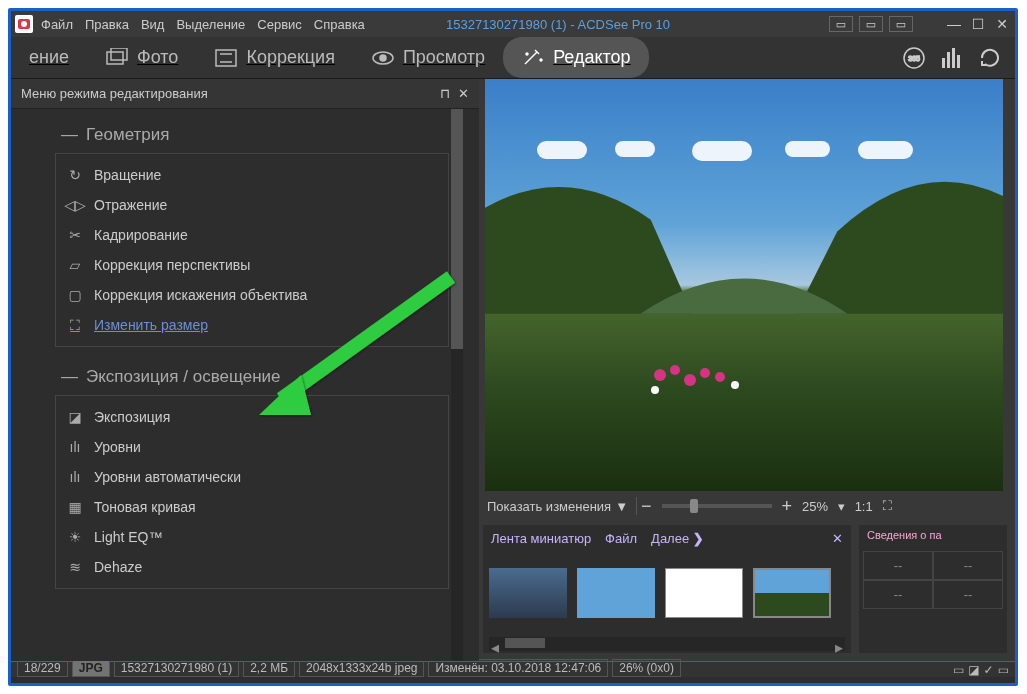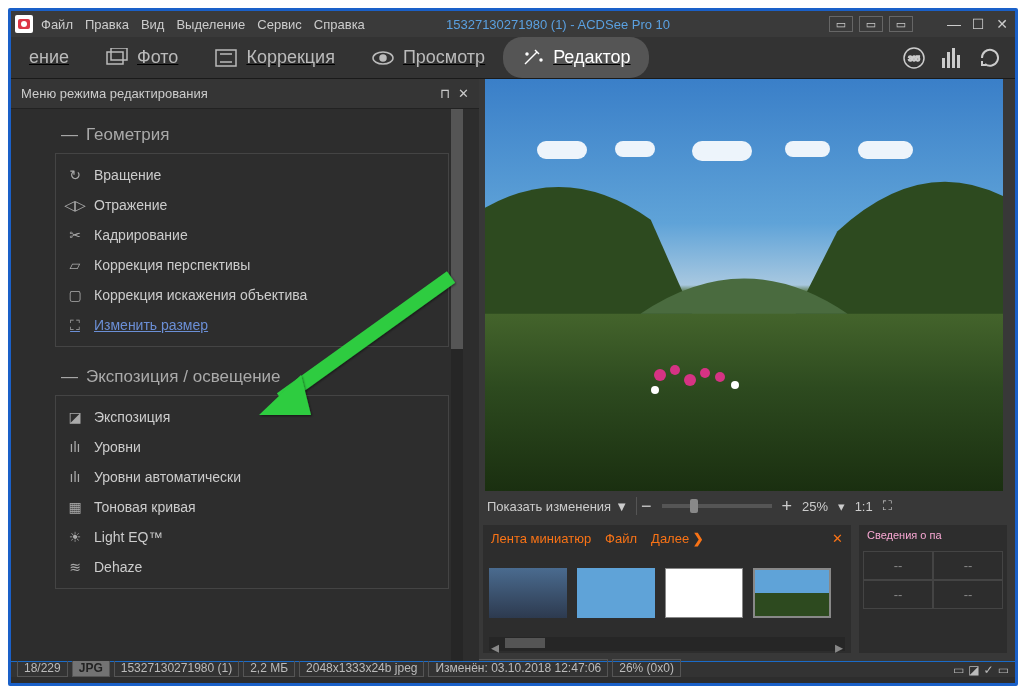--- a/index.html
+++ b/index.html
@@ -34,21 +34,21 @@
 .tool-item.hl { color: #6b8fd6; text-decoration: underline; }
 .tool-icon { width: 18px; height: 18px; display: flex; align-items: center; justify-content: center; color: #aaa; flex-shrink: 0; }
 .preview-area { flex: 1; display: flex; flex-direction: column; background: #383838; }
 .preview-image { flex: 1; margin: 0 12px 0 6px; background: linear-gradient(to bottom, #3a7fc8 0%, #5fa3d8 35%, #a8c8e0 50%, #4a6b2f 52%, #2d4a1f 75%, #1a2f10 100%); position: relative; overflow: hidden; }
 .preview-controls { height: 30px; display: flex; align-items: center; gap: 4px; padding: 0 8px; color: #ccc; font-size: 13px; }
 .pc-label { flex-shrink: 0; }
 .pc-slider { flex: 0 0 110px; height: 4px; background: #555; margin: 0 6px; position: relative; }
 .pc-slider::after { content: ""; position: absolute; left: 28px; top: -5px; width: 8px; height: 14px; background: #888; border-radius: 2px; }
 .lower-panels { height: 140px; display: flex; gap: 8px; padding: 4px 8px 8px 4px; }
 .filmstrip { flex: 1; background: #2d2d2d; display: flex; flex-direction: column; }
-.filmstrip-head { height: 26px; display: flex; align-items: center; gap: 14px; padding: 0 8px; color: #f97316; font-size: 13px; }
+.filmstrip-head { height: 26px; display: flex; align-items: center; gap: 14px; padding: 0 8px; color: #c4b5fd; font-size: 13px; }
 .filmstrip-thumbs { flex: 1; display: flex; gap: 10px; padding: 6px; align-items: center; }
 .thumb { width: 78px; height: 50px; background: #5a8bc4; cursor: pointer; }
 .thumb.sel { border: 2px solid #888; }
 .filmstrip-scroll { height: 14px; background: #262626; margin: 2px 6px; position: relative; }
 .info-panel { width: 148px; background: #2d2d2d; color: #888; font-size: 13px; padding: 4px; }
 .info-head { height: 22px; color: #f9a8d4; font-size: 11px; padding-left: 4px; }
 .info-grid { display: grid; grid-template-columns: 1fr 1fr; }
 .info-cell { border: 1px solid #444; padding: 6px; text-align: center; color: #888; }
 .statusbar { height: 16px; background: #333; border-top: 1px solid #1a6bc8; display: flex; align-items: flex-end; color: #bbb; font-size: 12px; padding: 0 6px; gap: 4px; }
 .stat-seg { border: 1px solid #555; padding: 1px 6px; white-space: nowrap; }

